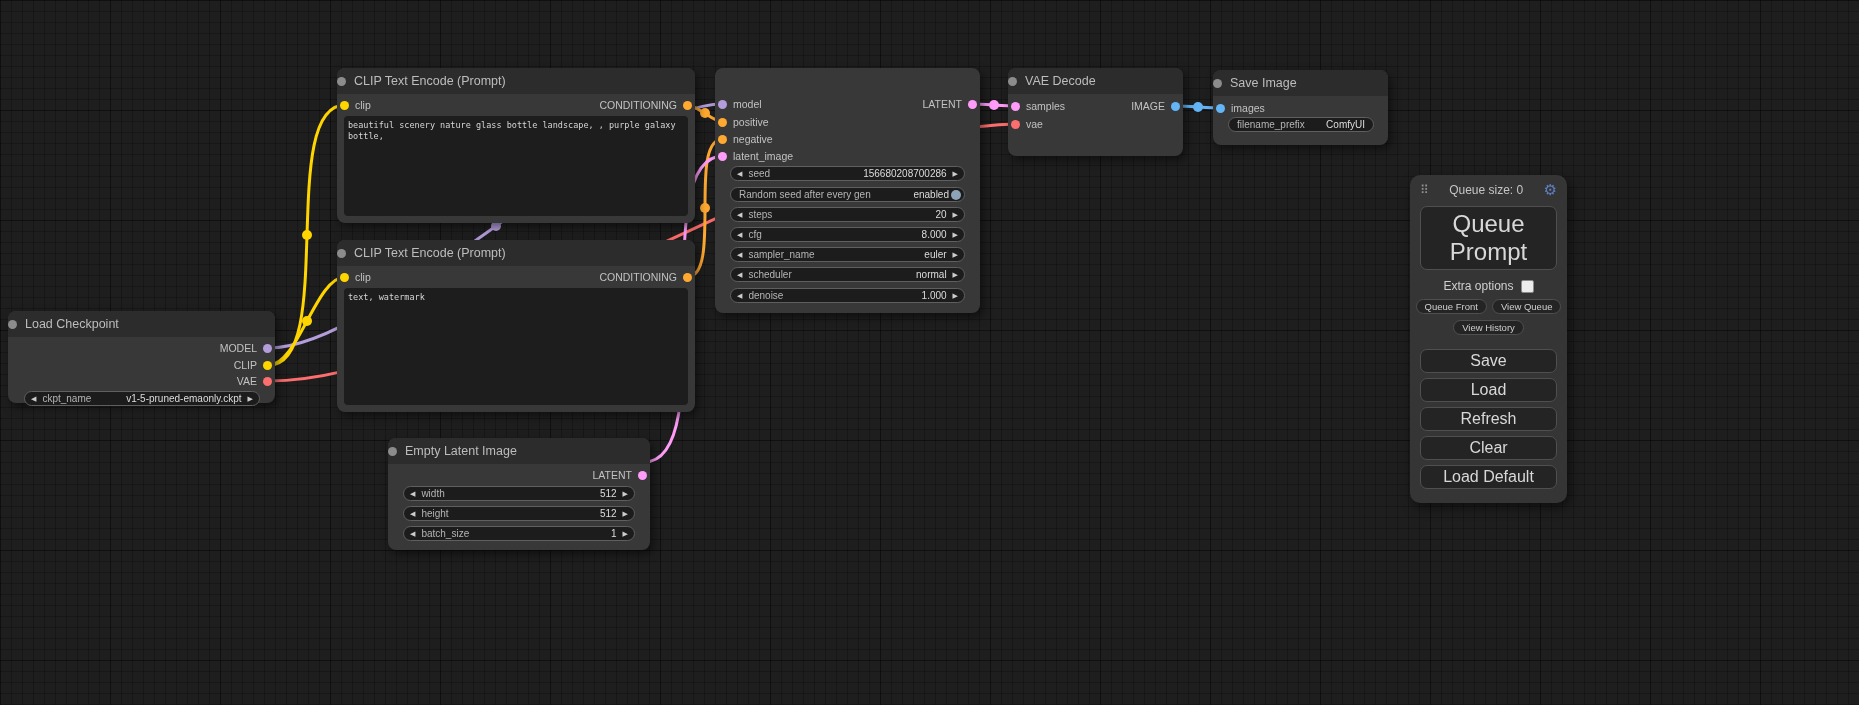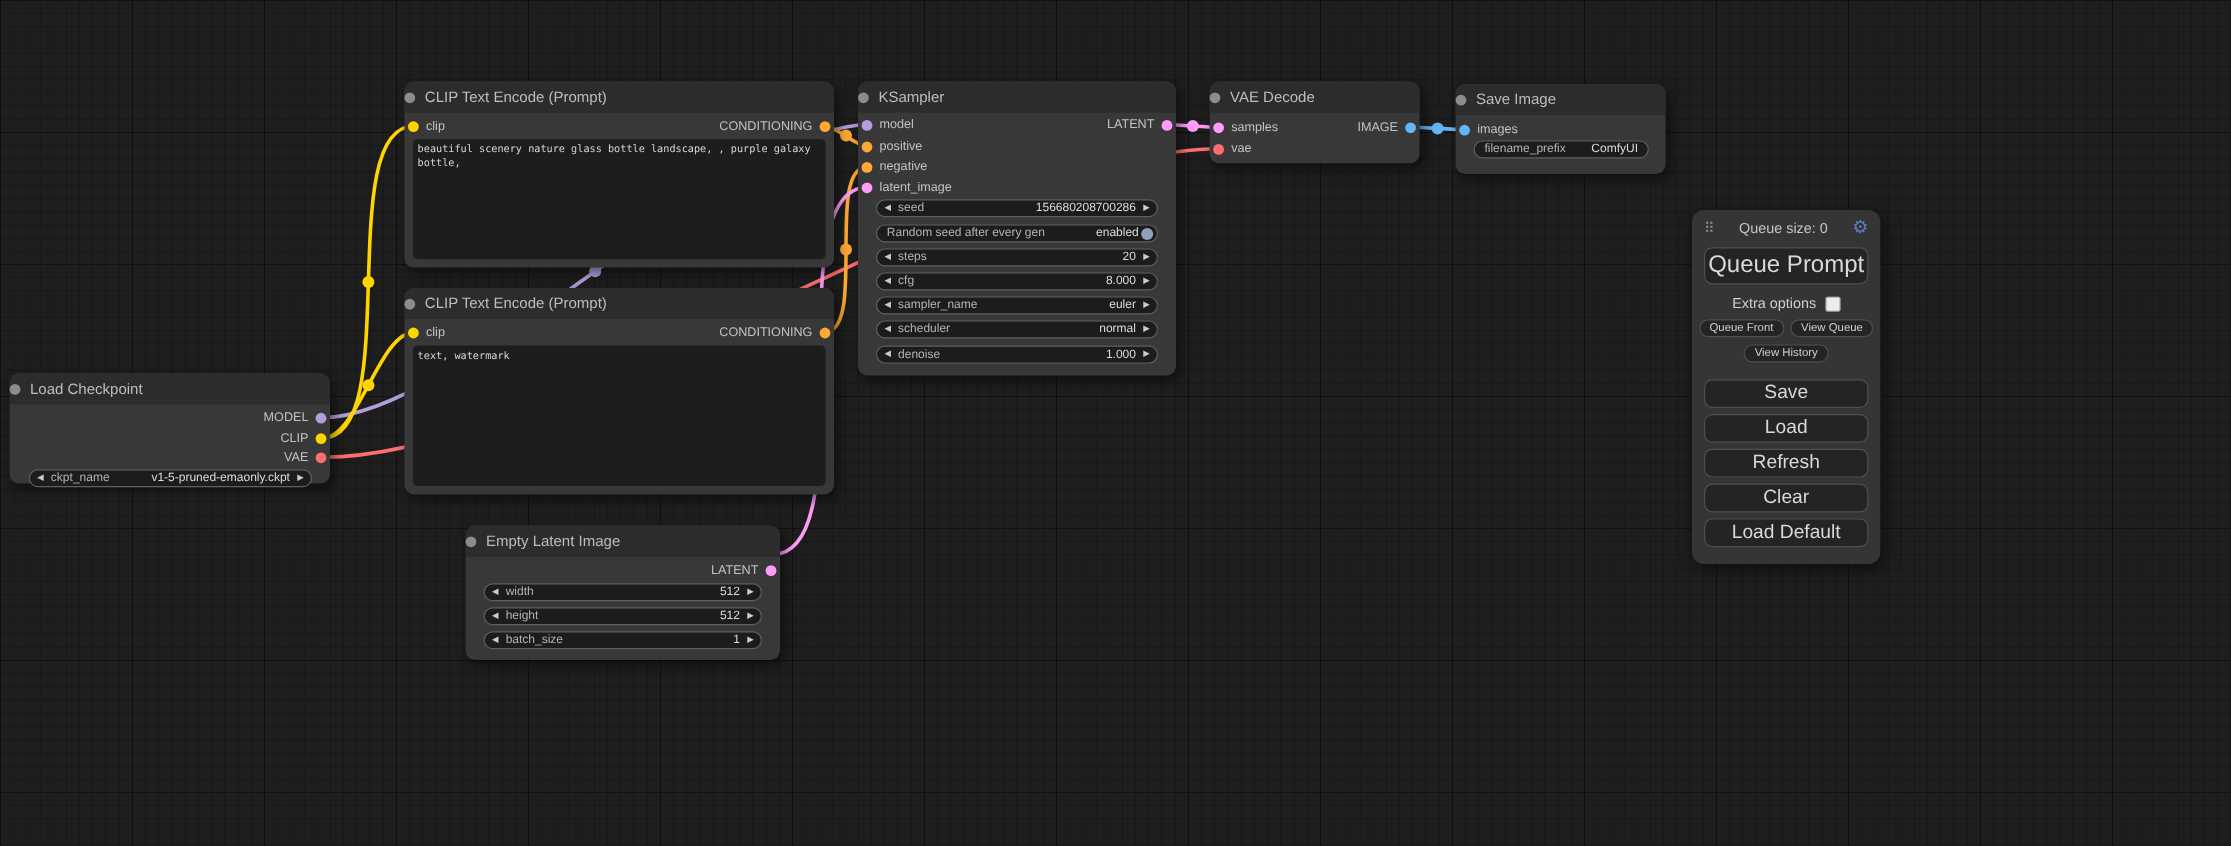--- a/index.html
+++ b/index.html
@@ -60,21 +60,21 @@
     padding:7px 10px 14px; box-sizing:border-box; color:#c8c8c8;
   }
   .mhead { display:flex; align-items:center; justify-content:space-between; font-size:12px; color:#c5c5c5; }
   .mdrag { color:#8f8f8f; font-size:12px; cursor:grab; }
   .mgear { color:#5e7dc2; font-size:15px; cursor:pointer; line-height:1; }
   .mbtn {
     display:block; width:100%; background:#242424; border:1px solid #4f4f4f; border-radius:7px;
     color:#d8d8d8; font-size:16px; font-family:inherit; padding:2px 16px; margin:5px 0 0;
     cursor:pointer; text-align:center; box-sizing:border-box;
   }
-  .mbtn.qp { font-size:20px; padding:3px 0; margin-top:9px; }
+  .mbtn.qp { font-size:24px; padding:3px 0; margin-top:9px; }
   .mbtn.first-of-group { margin-top:14px; }
   .mbtn-sm {
     background:#242424; border:1px solid #4f4f4f; border-radius:9px; color:#cfcfcf;
     font-size:9.5px; font-family:inherit; padding:1px 8px; cursor:pointer; white-space:nowrap;
   }
   .mrow { display:flex; justify-content:center; gap:5px; margin-top:6px; }
   .extra { display:flex; align-items:center; justify-content:center; gap:7px;
            font-size:12px; margin-top:9px; color:#cfcfcf; }
   .checkbox { width:11px; height:11px; background:#ececec; border:1px solid #8a8a8a; border-radius:2px; cursor:pointer; }
 </style>
@@ -184,24 +184,20 @@
     </div>
     <div class="widget" style="left:15px; top:88px; width:232px;">
       <span class="warrow">◀</span>
       <span class="wname">batch_size</span>
       <span class="wval">1</span>
       <span class="warrow">▶</span>
     </div>
   </div>
 
   <div class="node" style="left:715px; top:68px; width:265px; height:245px;">
-    <div class="ntitle">
-      <span class="ndot"></span>
-      <span class="ntext">KSampler</span>
-    </div>
     <div class="slot in" style="top:29px;">
       <span class="sdot" style="background:#B39DDB"></span>
       <span>model</span>
     </div>
     <div class="slot in" style="top:47px;">
       <span class="sdot" style="background:#FFA931"></span>
       <span>positive</span>
     </div>
     <div class="slot in" style="top:64px;">
       <span class="sdot" style="background:#FFA931"></span>
@@ -252,21 +248,21 @@
       <span class="warrow">▶</span>
     </div>
     <div class="widget" style="left:15px; top:220px; width:235px;">
       <span class="warrow">◀</span>
       <span class="wname">denoise</span>
       <span class="wval">1.000</span>
       <span class="warrow">▶</span>
     </div>
   </div>
 
-  <div class="node" style="left:1008px; top:68px; width:175px; height:68px;">
+  <div class="node" style="left:1008px; top:68px; width:175px; height:88px;">
     <div class="ntitle">
       <span class="ndot"></span>
       <span class="ntext">VAE Decode</span>
     </div>
     <div class="slot in" style="top:31px;">
       <span class="sdot" style="background:#FF9CF9"></span>
       <span>samples</span>
     </div>
     <div class="slot in" style="top:49px;">
       <span class="sdot" style="background:#FF6E6E"></span>

